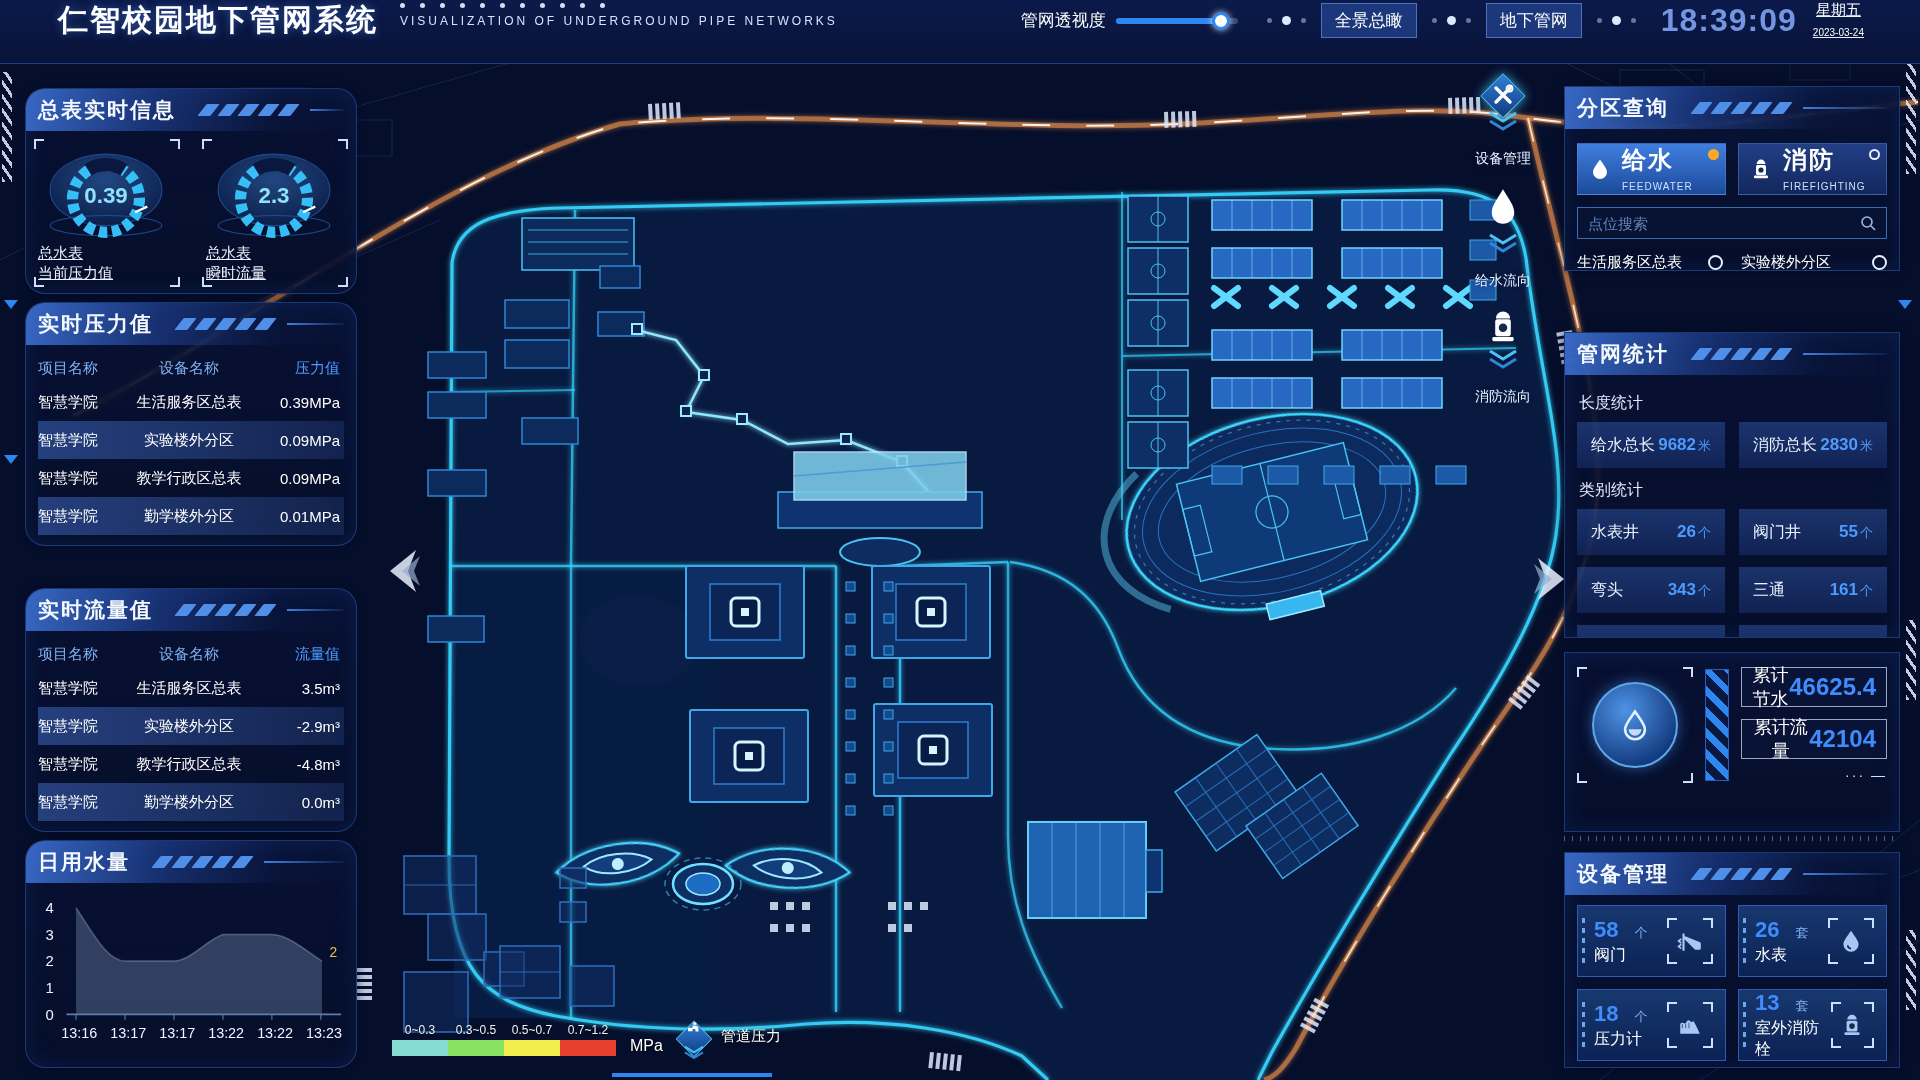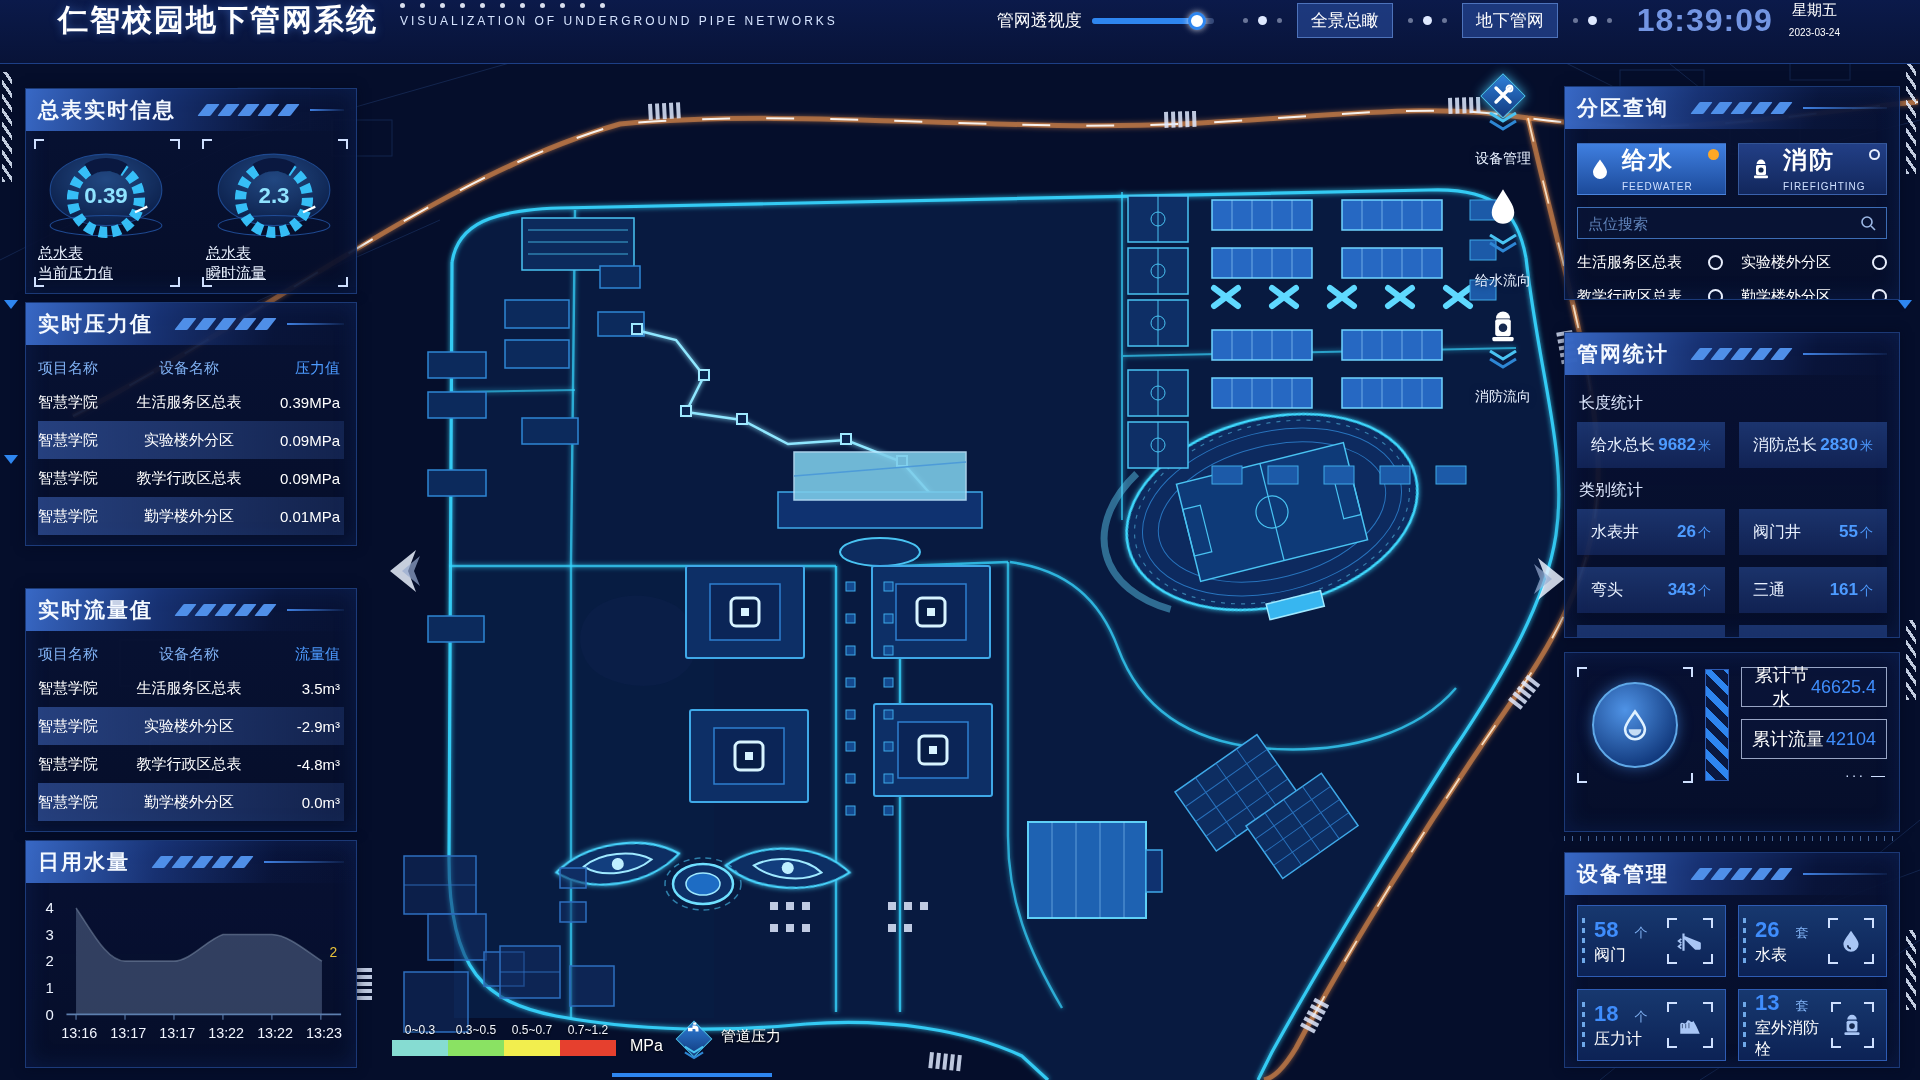--- a/index.html
+++ b/index.html
@@ -18,28 +18,28 @@
   .top-ctrl{display:flex;align-items:center;margin-right:16px;}
   .slider-label{font-size:17px;color:#fff;margin-right:10px;}
   .slider{width:122px;height:6px;border-radius:3px;background:rgba(130,160,215,.35);position:relative;margin-right:14px;}
   .slider-fill{position:absolute;left:0;top:0;height:6px;width:86%;border-radius:3px;background:#2e86f0;}
   .slider-knob{position:absolute;top:50%;left:86%;transform:translate(-50%,-50%);width:18px;height:18px;border-radius:50%;background:#ffffff;border:3px solid #2e86f0;box-shadow:0 0 6px rgba(255,255,255,.8);}
   .sep{display:flex;align-items:center;margin:0 10px;}
   .sep i{width:5px;height:5px;border-radius:50%;background:#dfe9ff;opacity:.45;margin:0 5px;}
   .sep i.big{width:9px;height:9px;opacity:1;}
   .top-btn{padding:5px 13px;font-size:17px;color:#fff;background:rgba(44,82,168,.55);border:1px solid rgba(110,155,230,.6);cursor:pointer;}
   .clock{font-size:32px;font-weight:bold;color:#7395e2;letter-spacing:1px;margin:0 16px 0 10px;}
-  .datebox{margin-right:64px;text-align:center;line-height:1.3;}
+  .datebox{margin-right:40px;text-align:center;line-height:1.3;text-decoration:underline;}
   .weekday{font-size:15px;color:#fff;}
   .date{font-size:10px;color:#fff;}
   
   .panel{position:absolute;background:linear-gradient(180deg,rgba(8,18,52,.94),rgba(6,14,42,.92));
     border:1px solid rgba(46,92,180,.55);box-shadow:inset 0 0 22px rgba(20,60,140,.28),0 0 10px rgba(0,10,30,.6);
     z-index:10;overflow:hidden;}
-  .lp{left:25px;width:332px;}
+  .lp{left:25px;width:332px;border-radius:20px;}
   .rp{left:1564px;width:336px;}
   .phead{height:42px;display:flex;align-items:center;padding:0 12px;
     background:linear-gradient(100deg,rgba(64,118,220,.85) 0%,rgba(34,70,155,.6) 40%,rgba(18,40,100,.15) 75%,transparent 100%);}
   .phead-title{font-size:21px;font-weight:bold;color:#f4f9ff;letter-spacing:2px;white-space:nowrap;}
   .slashes{display:flex;margin-left:26px;}
   .slashes i{display:block;width:13px;height:12px;background:#4f8fe8;transform:skewX(-38deg);margin-right:7px;border-radius:1px;}
   .phead-line{flex:1;height:2px;background:linear-gradient(90deg,#3f7fe0,rgba(63,127,224,.1));margin-left:8px;}
   .pbody{padding:8px 12px;}
   
   .corners{position:relative;}
@@ -83,21 +83,21 @@
   .stat .val{font-size:17px;font-weight:bold;color:#4d9bff;}
   .stat .val em{font-style:normal;font-size:13px;font-weight:normal;margin-left:2px;}
   
   .cum-body{display:flex;align-items:center;gap:12px;padding:14px 12px;}
   .cum-frame{width:116px;height:116px;display:flex;align-items:center;justify-content:center;}
   .cum-circle{width:86px;height:86px;border-radius:50%;background:radial-gradient(circle at 38% 32%,#4f93e6,#123a7e 75%);border:2px solid #5fa8e8;display:flex;align-items:center;justify-content:center;box-shadow:0 0 14px rgba(63,131,217,.6);}
   .cum-stripes{width:24px;height:112px;border:1px solid #2e5cb4;background:repeating-linear-gradient(45deg,#2e86f0 0 7px,#0a1840 7px 15px);}
   .cum-vals{flex:1;display:flex;flex-direction:column;gap:12px;}
   .cum-row{height:40px;border:1px solid rgba(200,215,245,.75);display:flex;align-items:center;justify-content:space-between;padding:0 10px;background:rgba(12,26,64,.4);text-align:center;}
   .cum-row .lab{font-size:18px;color:#fff;}
-  .cum-row .val{font-size:18px;font-weight:normal;color:#3f8dfc;}
+  .cum-row .val{font-size:24px;font-weight:bold;color:#3f8dfc;}
   .cum-dash{align-self:flex-end;font-size:14px;color:#cfe0ff;letter-spacing:2px;margin-top:-4px;}
   
   .dev-grid{display:grid;grid-template-columns:1fr 1fr;gap:12px;padding:10px 12px;}
   .dev-card{height:72px;background:linear-gradient(180deg,#17386f,#0c2255);border:1px solid #2e5cb4;display:flex;align-items:center;justify-content:space-between;padding:0 12px 0 16px;position:relative;cursor:pointer;}
   .dev-card::before{content:"";position:absolute;left:4px;top:12px;width:3px;height:48px;background:repeating-linear-gradient(180deg,#6fa8e8 0 5px,transparent 5px 10px);}
   .dev-num{display:flex;align-items:baseline;gap:16px;}
   .dev-count{font-size:22px;font-weight:bold;color:#3f8dfc;}
   .dev-unit{font-size:13px;color:#7fb0f2;}
   .dev-label{font-size:16px;color:#fff;margin-top:2px;}
   .dev-icon{width:46px;height:46px;display:flex;align-items:center;justify-content:center;}
@@ -630,21 +630,21 @@
       <text x="50" y="138">13:16</text>
       <text x="96" y="138">13:17</text>
       <text x="142" y="138">13:17</text>
       <text x="188" y="138">13:22</text>
       <text x="234" y="138">13:22</text>
       <text x="280" y="138">13:23</text>
     </g>
   </svg>
 </section>
 
-<section class="panel rp" style="top:86px;height:214px;">
+<section class="panel rp" style="top:86px;height:185px;">
   <div class="phead">
     <span class="phead-title">分区查询</span>
     <span class="slashes">
         <i></i>
         <i></i>
         <i></i>
         <i></i>
         <i></i>
       </span>
       <span class="phead-line"></span>

